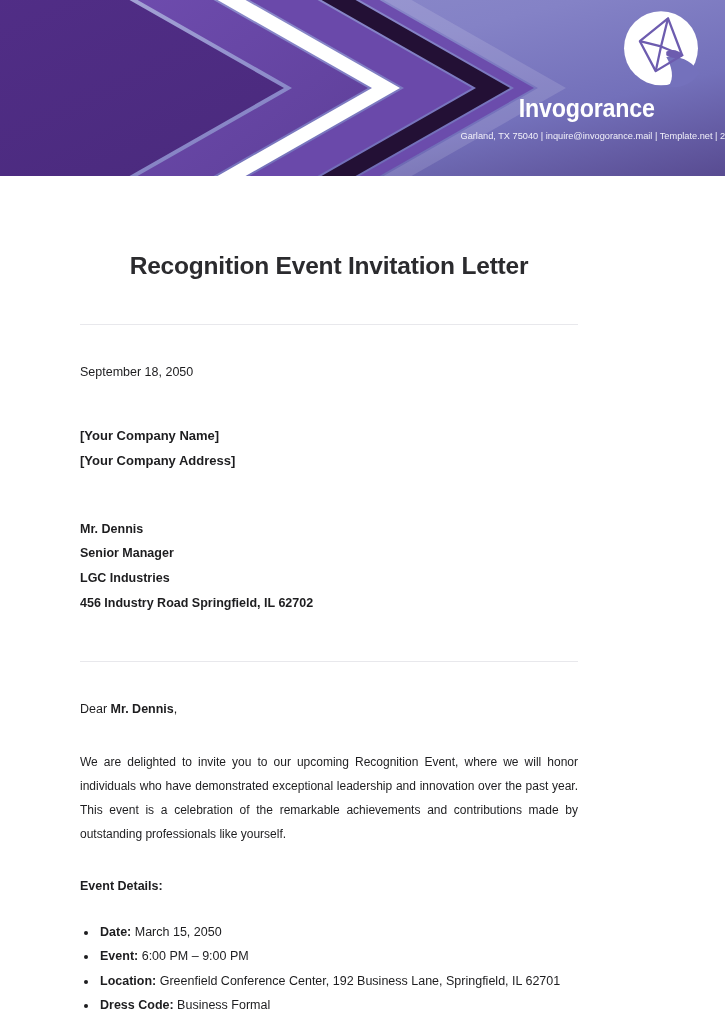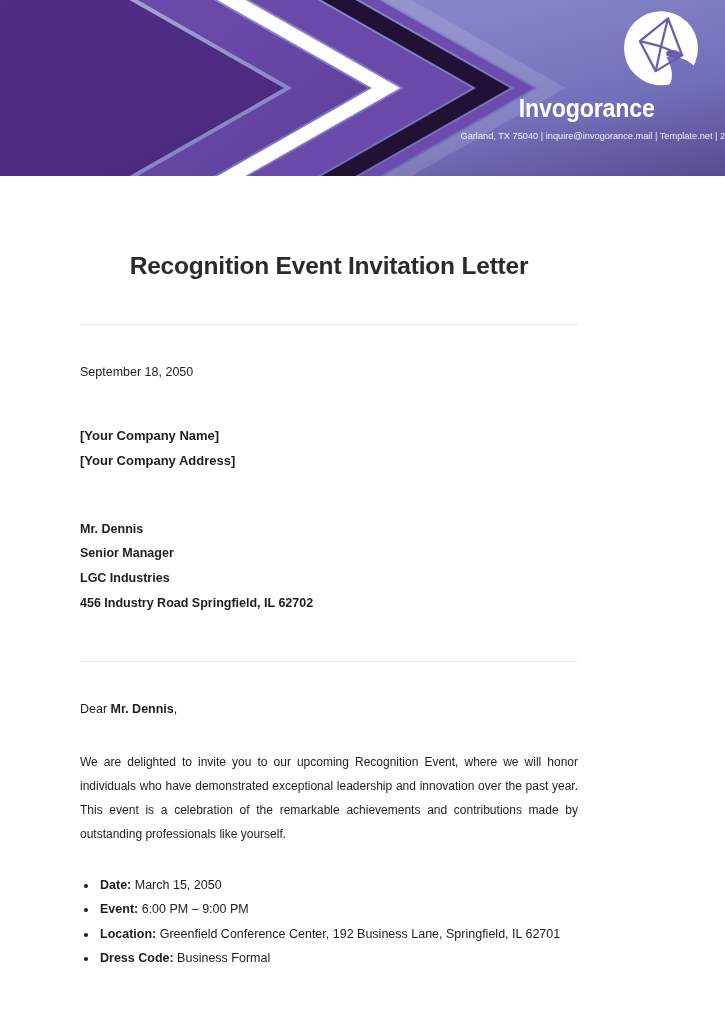--- a/index.html
+++ b/index.html
@@ -240,20 +240,21 @@
     <div class="b">LGC Industries</div>
     <div class="b">456 Industry Road Springfield, IL 62702</div>
   </div>
 
   <hr class="rule rule-mid">
 
   <div class="salutation"><span>Dear </span><b>Mr. Dennis</b><span>,</span></div>
 
   <p class="body-para">We are delighted to invite you to our upcoming Recognition Event, where we will honor individuals who have demonstrated exceptional leadership and innovation over the past year. This event is a celebration of the remarkable achievements and contributions made by outstanding professionals like yourself.</p>
 
+  <div class="section-head">Event Details:</div>
 
   <ul class="detail-list">
     <li><span class="lbl">Date:</span><span> March 15, 2050</span></li>
     <li><span class="lbl">Event:</span><span> 6:00 PM – 9:00 PM</span></li>
     <li><span class="lbl">Location:</span><span> Greenfield Conference Center, 192 Business Lane, Springfield, IL 62701</span></li>
     <li><span class="lbl">Dress Code:</span><span> Business Formal</span></li>
   </ul>
 
 </div>
 

